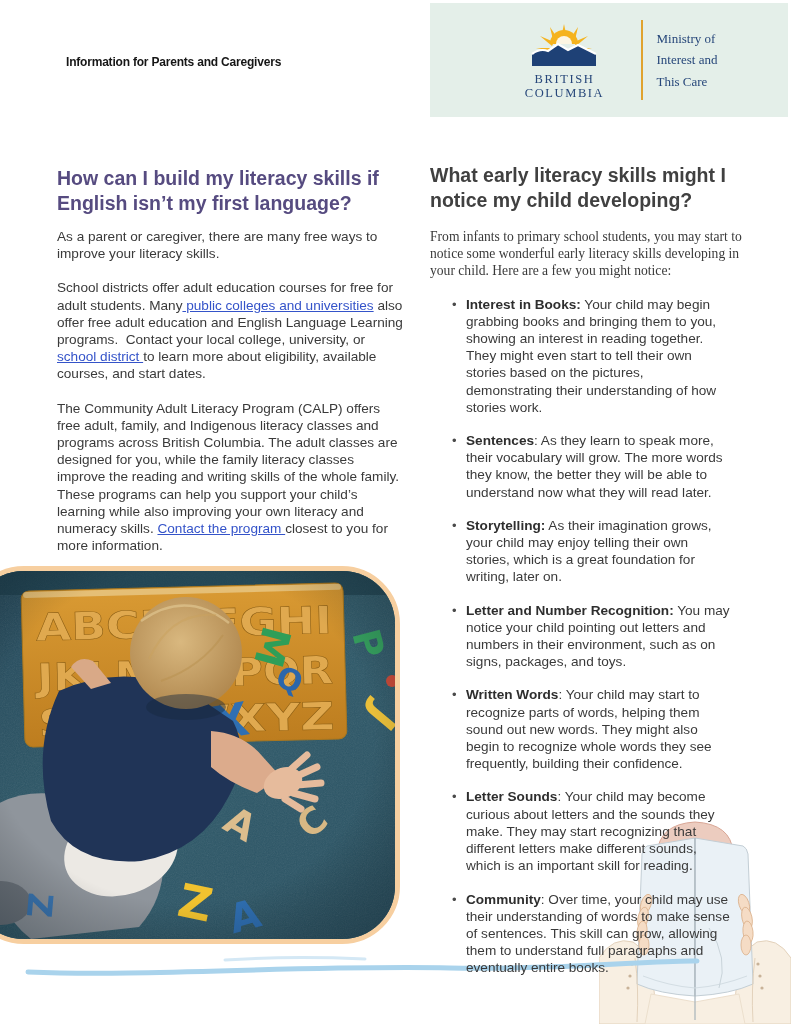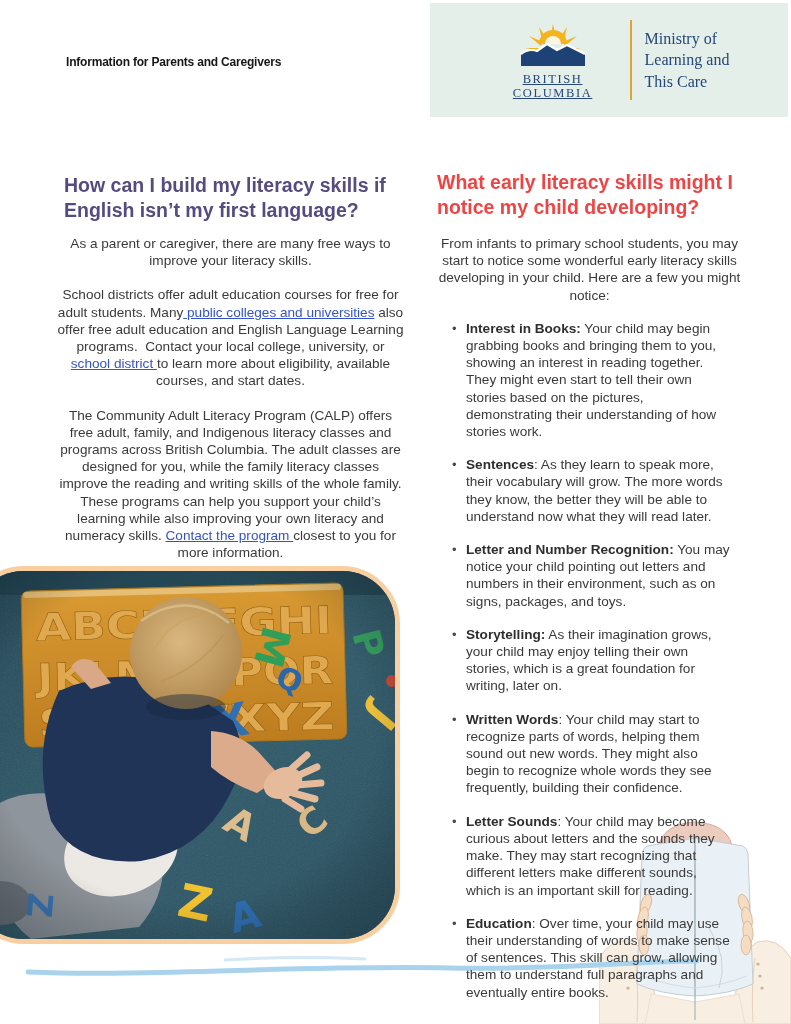--- a/index.html
+++ b/index.html
@@ -5,31 +5,31 @@
   html,body{margin:0;padding:0;background:#ffffff;}
   .page{position:relative;width:791px;height:1024px;background:#ffffff;overflow:hidden;
         font-family:"Liberation Sans","DejaVu Sans",sans-serif;color:#3a3a3a;}
   
   .doc-title{position:absolute;left:66px;top:49px;font-size:12px;line-height:26px;
              font-weight:700;color:#161616;letter-spacing:-0.2px;}
   .logo-box{position:absolute;left:430px;top:3px;width:358px;height:114px;background:#e4efe9;
             display:flex;align-items:center;justify-content:center;gap:13px;}
   .crest{width:128px;text-align:center;}
   .bc-word{font-family:"Liberation Serif","DejaVu Serif",serif;color:#27477a;
-           font-size:12.5px;line-height:14px;letter-spacing:1.6px;font-weight:500;text-decoration:underline;}
+           font-size:12.5px;line-height:14px;letter-spacing:1.6px;font-weight:500;}
   .gold-divider{width:2px;height:80px;background:#e0a32e;}
   .ministry{font-family:"Liberation Serif","DejaVu Serif",serif;color:#27477a;
-            font-size:16px;line-height:21.5px;}
+            font-size:13px;line-height:21.5px;}
   
   .col-left{position:absolute;left:57px;top:166px;width:347px;z-index:3;}
   .col-right{position:absolute;left:430px;top:163px;width:319px;z-index:3;}
-  h1,h2{margin:7px;font-weight:700;}
+  h1,h2{margin:0;font-weight:700;}
   .h-left{font-size:19.5px;line-height:25px;color:#564b80;margin-bottom:12px;}
-  .h-right{font-size:19.5px;line-height:25px;color:#ef4444;margin-bottom:15px;}
-  .body-p{font-size:13.6px;line-height:17.2px;margin:0 0 17px 0;text-align:center;}
+  .h-right{font-size:19.5px;line-height:25px;color:#404040;margin-bottom:15px;}
+  .body-p{font-size:13.6px;line-height:17.2px;margin:0 0 17px 0;}
   .body-p a{color:#3453c9;}
   ul.skills{list-style:none;margin:15px 0 0 0;padding:0 0 0 20px;}
   ul.skills li{position:relative;font-size:13.6px;line-height:17.2px;margin:16px;}
   ul.skills li::before{content:"\2022";position:absolute;left:-14px;top:0;color:#4a4a4a;font-size:13px;}
   ul.skills b{color:#2e2e2e;}
   
   .photo{position:absolute;left:-34px;top:566px;width:424px;height:368px;
          border:5px solid #f7cfa0;border-radius:58px;overflow:hidden;background:#2d5463;z-index:2;}
   .photo svg{display:block;}
   
@@ -97,43 +97,43 @@
         <path d="M 36 16 A 8 8 0 0 1 44 24 L 28 24 A 8 8 0 0 1 36 16 Z" fill="#fdf6e3"></path>
         <path d="M 4 46 L 4 34 Q 12 28 20 31 L 30 24 L 40 30 L 50 25 L 68 34 L 68 46 Z" fill="#1e4176"></path>
         <path d="M 4 34 Q 12 28 20 31 L 30 24 L 40 30 L 50 25 L 68 34" fill="none" stroke="#ffffff" stroke-width="2.2"></path>
       </svg>
       <div class="bc-word">BRITISH</div>
       <div class="bc-word">COLUMBIA</div>
     </div>
     <div class="gold-divider"></div>
     <div class="ministry">
       <div>Ministry of</div>
-      <div>Learning and</div>
+      <div>Interest and</div>
       <div>This Care</div>
     </div>
   </div>
 
   <div class="col-left">
     <h1 class="h-left">How can I build my literacy skills if English isn’t my first language?</h1>
     <p class="body-p"><span>As a parent or caregiver, there are many free ways to improve your literacy skills.</span></p>
     <p class="body-p"><span>School districts offer adult education courses for free for adult students. Many</span><a href="#"> public colleges and universities</a><span> also offer free adult education and English Language Learning programs.&nbsp; Contact your local college, university, or </span><a href="#">school district </a><span>to learn more about eligibility, available courses, and start dates.</span></p>
     <p class="body-p"><span>The Community Adult Literacy Program (CALP) offers free adult, family, and Indigenous literacy classes and programs across British Columbia. The adult classes are designed for you, while the family literacy classes improve the reading and writing skills of the whole family. These programs can help you support your child’s learning while also improving your own literacy and numeracy skills. </span><a href="#">Contact the program </a><span>closest to you for more information.</span></p>
   </div>
 
   <div class="col-right">
     <h2 class="h-right">What early literacy skills might I notice my child developing?</h2>
-    <p class="body-p" style="margin-bottom:0;">From infants to primary school students, you may start to notice some wonderful early literacy skills developing in your child. Here are a few you might notice:</p>
+    <p class="body-p" style="margin-bottom:0;font-family:Liberation Serif, serif;">From infants to primary school students, you may start to notice some wonderful early literacy skills developing in your child. Here are a few you might notice:</p>
     <ul class="skills">
         <li><b>Interest in Books:</b><span> Your child may begin grabbing books and bringing them to you, showing an interest in reading together. They might even start to tell their own stories based on the pictures, demonstrating their understanding of how stories work.</span></li>
         <li><b>Sentences</b><span>: As they learn to speak more, their vocabulary will grow. The more words they know, the better they will be able to understand now what they will read later.</span></li>
+        <li><b>Storytelling:</b><span> As their imagination grows, your child may enjoy telling their own stories, which is a great foundation for writing, later on.</span></li>
         <li><b>Letter and Number Recognition:</b><span> You may notice your child pointing out letters and numbers in their environment, such as on signs, packages, and toys.</span></li>
-        <li><b>Storytelling:</b><span> As their imagination grows, your child may enjoy telling their own stories, which is a great foundation for writing, later on.</span></li>
         <li><b>Written Words</b><span>: Your child may start to recognize parts of words, helping them sound out new words. They might also begin to recognize whole words they see frequently, building their confidence.</span></li>
         <li><b>Letter Sounds</b><span>: Your child may become curious about letters and the sounds they make. They may start recognizing that different letters make different sounds, which is an important skill for reading.</span></li>
-        <li><b>Education</b><span>: Over time, your child may use their understanding of words to make sense of sentences. This skill can grow, allowing them to understand full paragraphs and eventually entire books.</span></li>
+        <li><b>Community</b><span>: Over time, your child may use their understanding of words to make sense of sentences. This skill can grow, allowing them to understand full paragraphs and eventually entire books.</span></li>
       </ul>
   </div>
 
   <div class="photo">
     <svg width="424" height="368" viewBox="0 0 424 368" aria-hidden="true">
       <defs>
         <linearGradient id="gcarpet" x1="0" y1="0" x2="1" y2="1">
           <stop offset="0" stop-color="#24485a"></stop>
             <stop offset="0.5" stop-color="#2f5a6a"></stop>
             <stop offset="1" stop-color="#2a5263"></stop>

